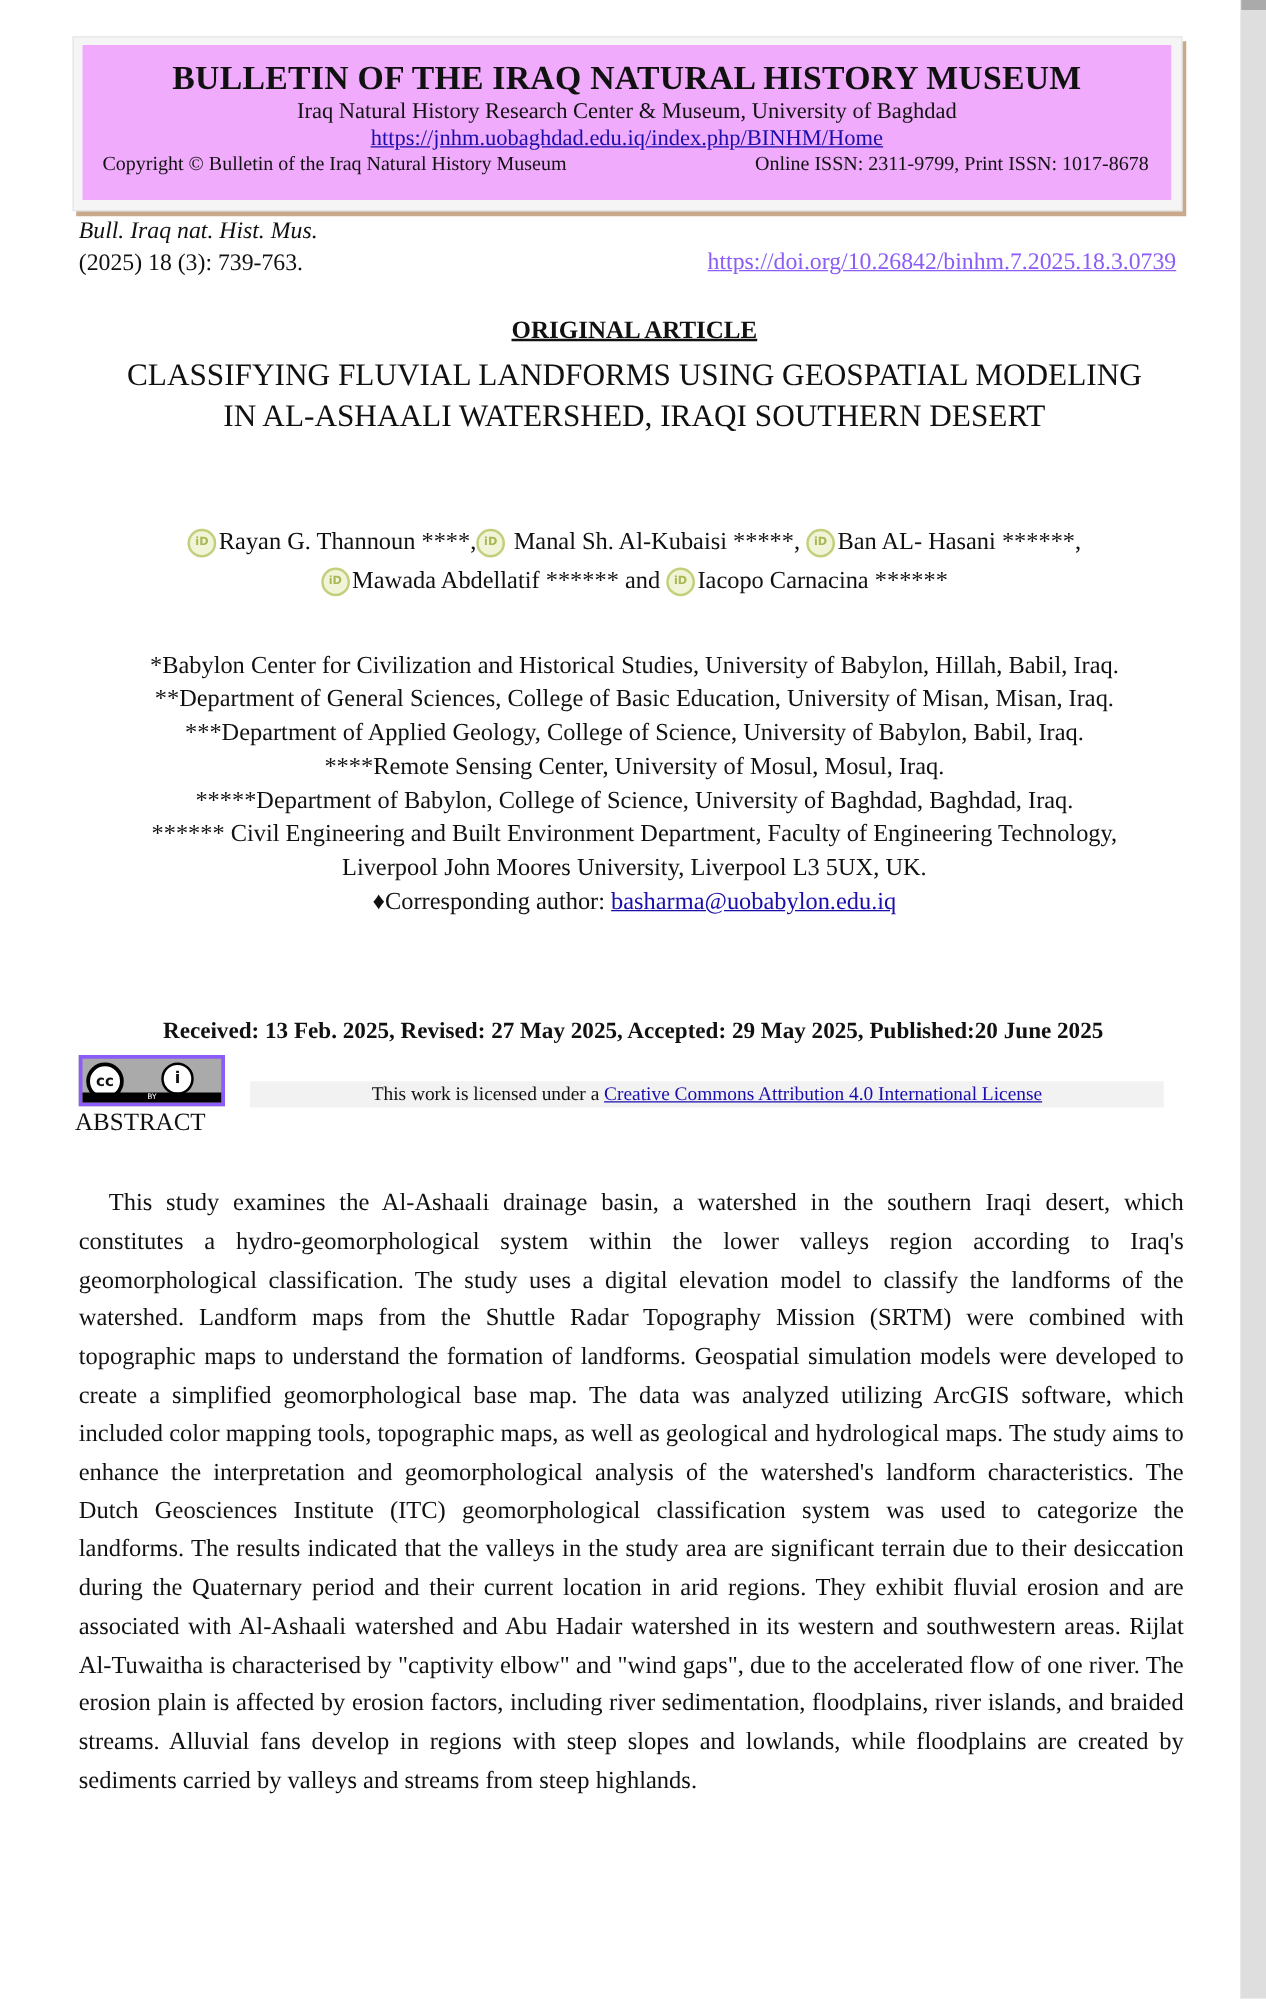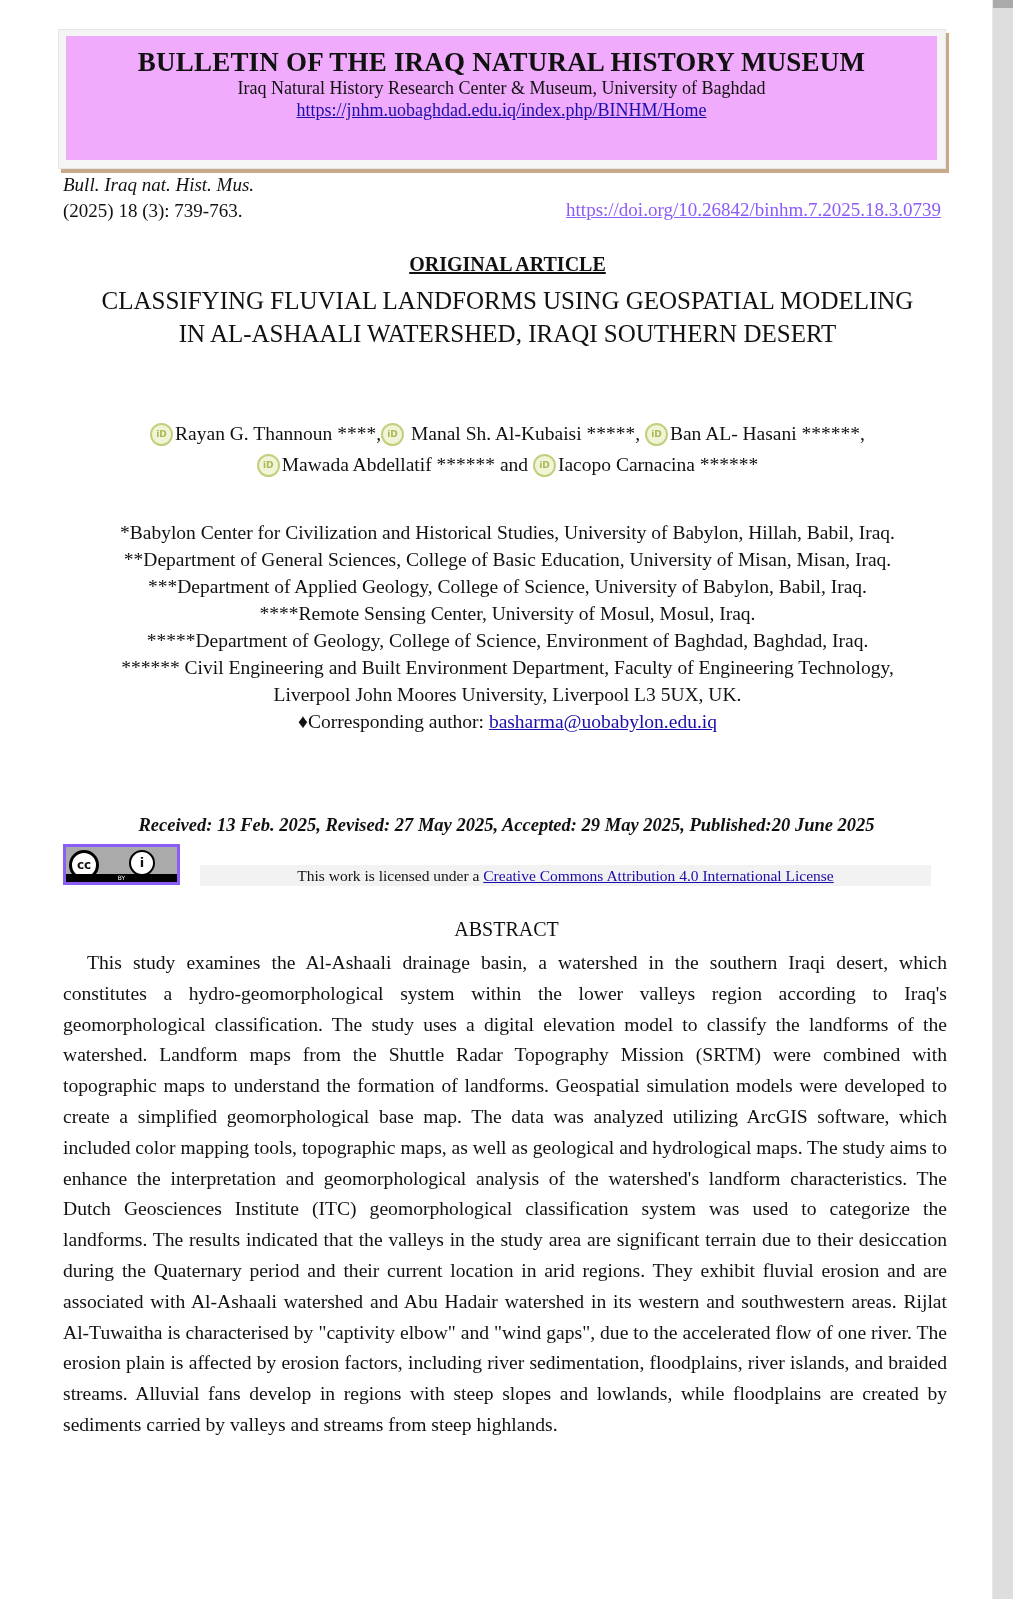--- a/index.html
+++ b/index.html
@@ -37,52 +37,56 @@
   .authors { top: 416px; font-size: 19.5px; line-height: 35px; }
   .orcid {
     display: inline-block; width: 19px; height: 19px; border-radius: 50%;
     border: 2px solid #c3cf7c; background: #f1f4d6; color: #a9b855;
     font-size: 9px; line-height: 19px; text-align: center; vertical-align: 3px;
     font-family: "DejaVu Sans", sans-serif; font-weight: bold; margin-right: 2px;
   }
   .affils { top: 519px; font-size: 19.5px; line-height: 27px; }
   .email { color: #1a0dab; text-decoration: underline; }
 
-  .dates { position: absolute; left: 60px; width: 893px; top: 815px; text-align: center; font-style: italic; font-weight: bold; font-size: 18.5px; }
+  .dates { position: absolute; left: 60px; width: 893px; top: 815px; text-align: center; font-weight: bold; font-size: 18.5px; }
   .cc-badge {
     position: absolute; left: 63px; top: 844px; width: 117px; height: 41px;
     background: #aaa; border: 3px solid #8b5cf6; box-sizing: border-box;
   }
   .cc-badge .cc { position: absolute; left: 3px; top: 3px; width: 30px; height: 30px; border-radius: 50%; background: #fff; border: 3px solid #000; box-sizing: border-box; font: bold 12px "DejaVu Sans", sans-serif; text-align: center; line-height: 24px; }
   .cc-badge .by { position: absolute; left: 63px; top: 3px; width: 26px; height: 26px; border-radius: 50%; background: #fff; border: 2px solid #000; box-sizing: border-box; font: bold 13px "DejaVu Sans", sans-serif; text-align: center; line-height: 22px; }
   .cc-badge .bar { position: absolute; left: 0; right: 0; bottom: 0; height: 8px; background: #000; color: #fff; font: 6px "DejaVu Sans", sans-serif; text-align: center; line-height: 8px; }
   .license {
     position: absolute; left: 200px; top: 865px; width: 731px; height: 21px;
     background: #f2f2f2; font-size: 15.5px; text-align: center; line-height: 22px;
   }
   .license a { color: #1a0dab; text-decoration: underline; }
 
-  .abs-head { position: absolute; left: 60px; width: 893px; top: 918px; text-align: center; font-size: 20px; }
+  .abs-head { position: absolute; left: 60px; width: 893px; top: 887px; font-size: 20px; }
   .abstract {
     position: absolute; left: 63px; top: 948px; width: 884px;
     font-size: 19.6px; line-height: 30.8px; text-align: justify; text-indent: 24px;
   }
 </style>
 </head>
 <body>
 
 <div class="scrollbar">
   <div class="scroll-thumb"></div>
 </div>
 
 <div class="header-wrap">
   <div class="header">
     <div class="journal-title">BULLETIN OF THE IRAQ NATURAL HISTORY MUSEUM</div>
     <div class="journal-sub">Iraq Natural History Research Center &amp; Museum, University of Baghdad</div>
     <div class="journal-url">https://jnhm.uobaghdad.edu.iq/index.php/BINHM/Home</div>
+    <div class="journal-row">
+      <span>Copyright © Bulletin of the Iraq Natural History Museum</span>
+      <span>Online ISSN: 2311-9799, Print ISSN: 1017-8678</span>
+    </div>
   </div>
 </div>
 
 <div class="cite">
   <div class="abbr">Bull. Iraq nat. Hist. Mus.</div>
   <div>(2025) 18 (3): 739-763.</div>
 </div>
 <div class="doi">https://doi.org/10.26842/binhm.7.2025.18.3.0739</div>
 
 <div class="center orig">ORIGINAL ARTICLE</div>
@@ -98,21 +102,21 @@
     <span class="orcid">iD</span><span>Mawada Abdellatif ****** and</span>
     <span class="orcid">iD</span><span>Iacopo Carnacina ******</span>
   </div>
 </div>
 
 <div class="center affils">
   <div style="padding:0 2px;">*Babylon Center for Civilization and Historical Studies, University of Babylon, Hillah, Babil, Iraq.</div>
   <div style="padding:0 6px;">**Department of General Sciences, College of Basic Education, University of Misan, Misan, Iraq.</div>
   <div>***Department of Applied Geology, College of Science, University of Babylon, Babil, Iraq.</div>
   <div>****Remote Sensing Center, University of Mosul, Mosul, Iraq.</div>
-  <div>*****Department of Geology, College of Science, Environment of Baghdad, Baghdad, Iraq.</div>
+  <div>*****Department of Babylon, College of Science, University of Baghdad, Baghdad, Iraq.</div>
   <div style="padding:0 40px;">****** Civil Engineering and Built Environment Department, Faculty of Engineering Technology, Liverpool John Moores University, Liverpool L3 5UX, UK.</div>
   <div>
     <span>♦Corresponding author: </span><span class="email">basharma@uobabylon.edu.iq</span>
   </div>
 </div>
 
 <div class="dates">Received: 13  Feb. 2025, Revised: 27 May 2025, Accepted: 29 May 2025, Published:20 June 2025</div>
 
 <div class="cc-badge">
   <div class="cc">cc</div>

